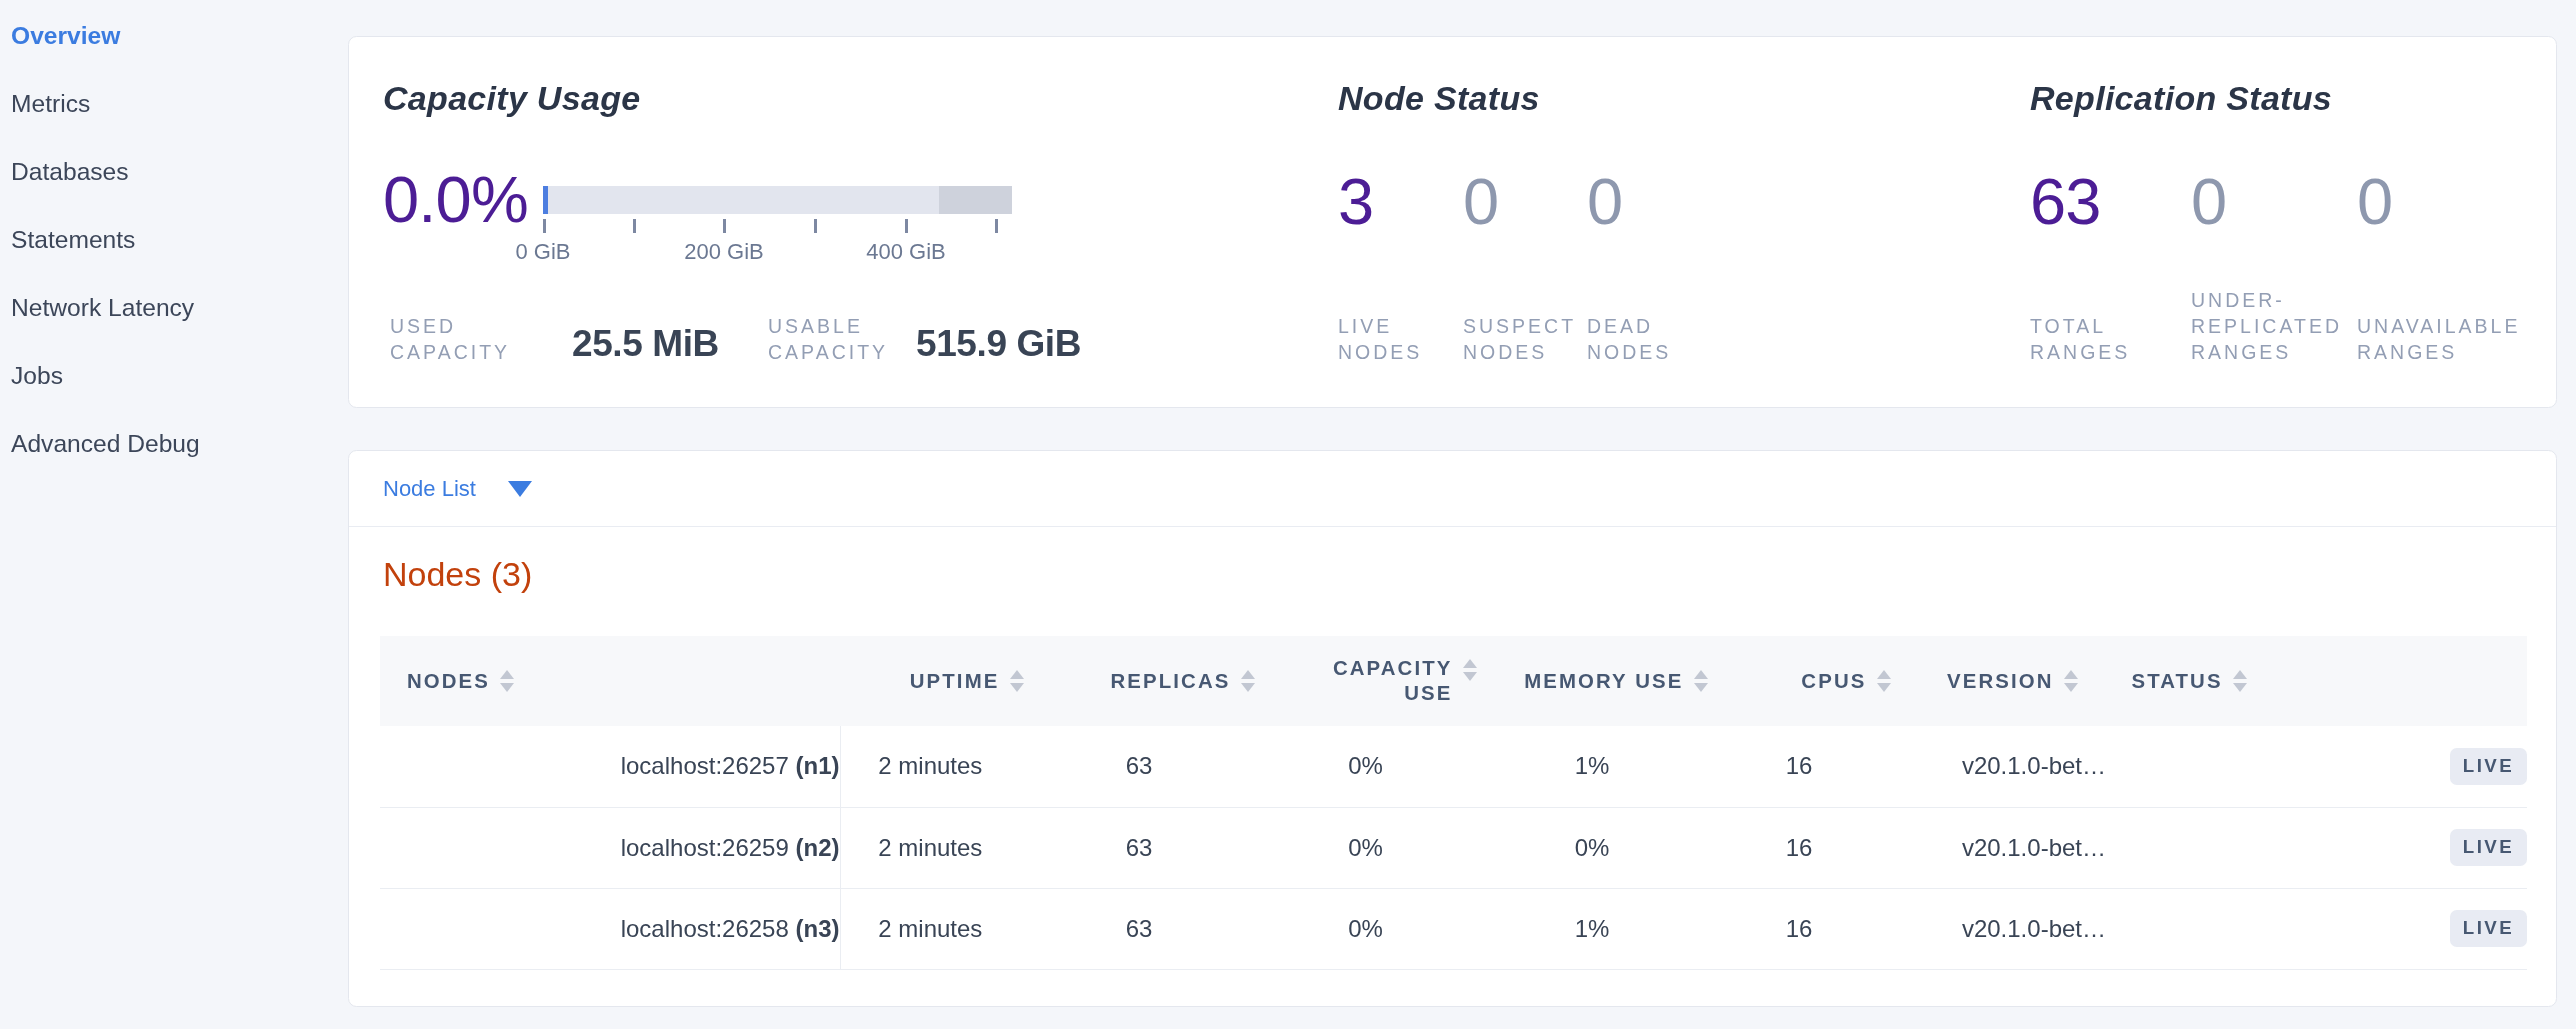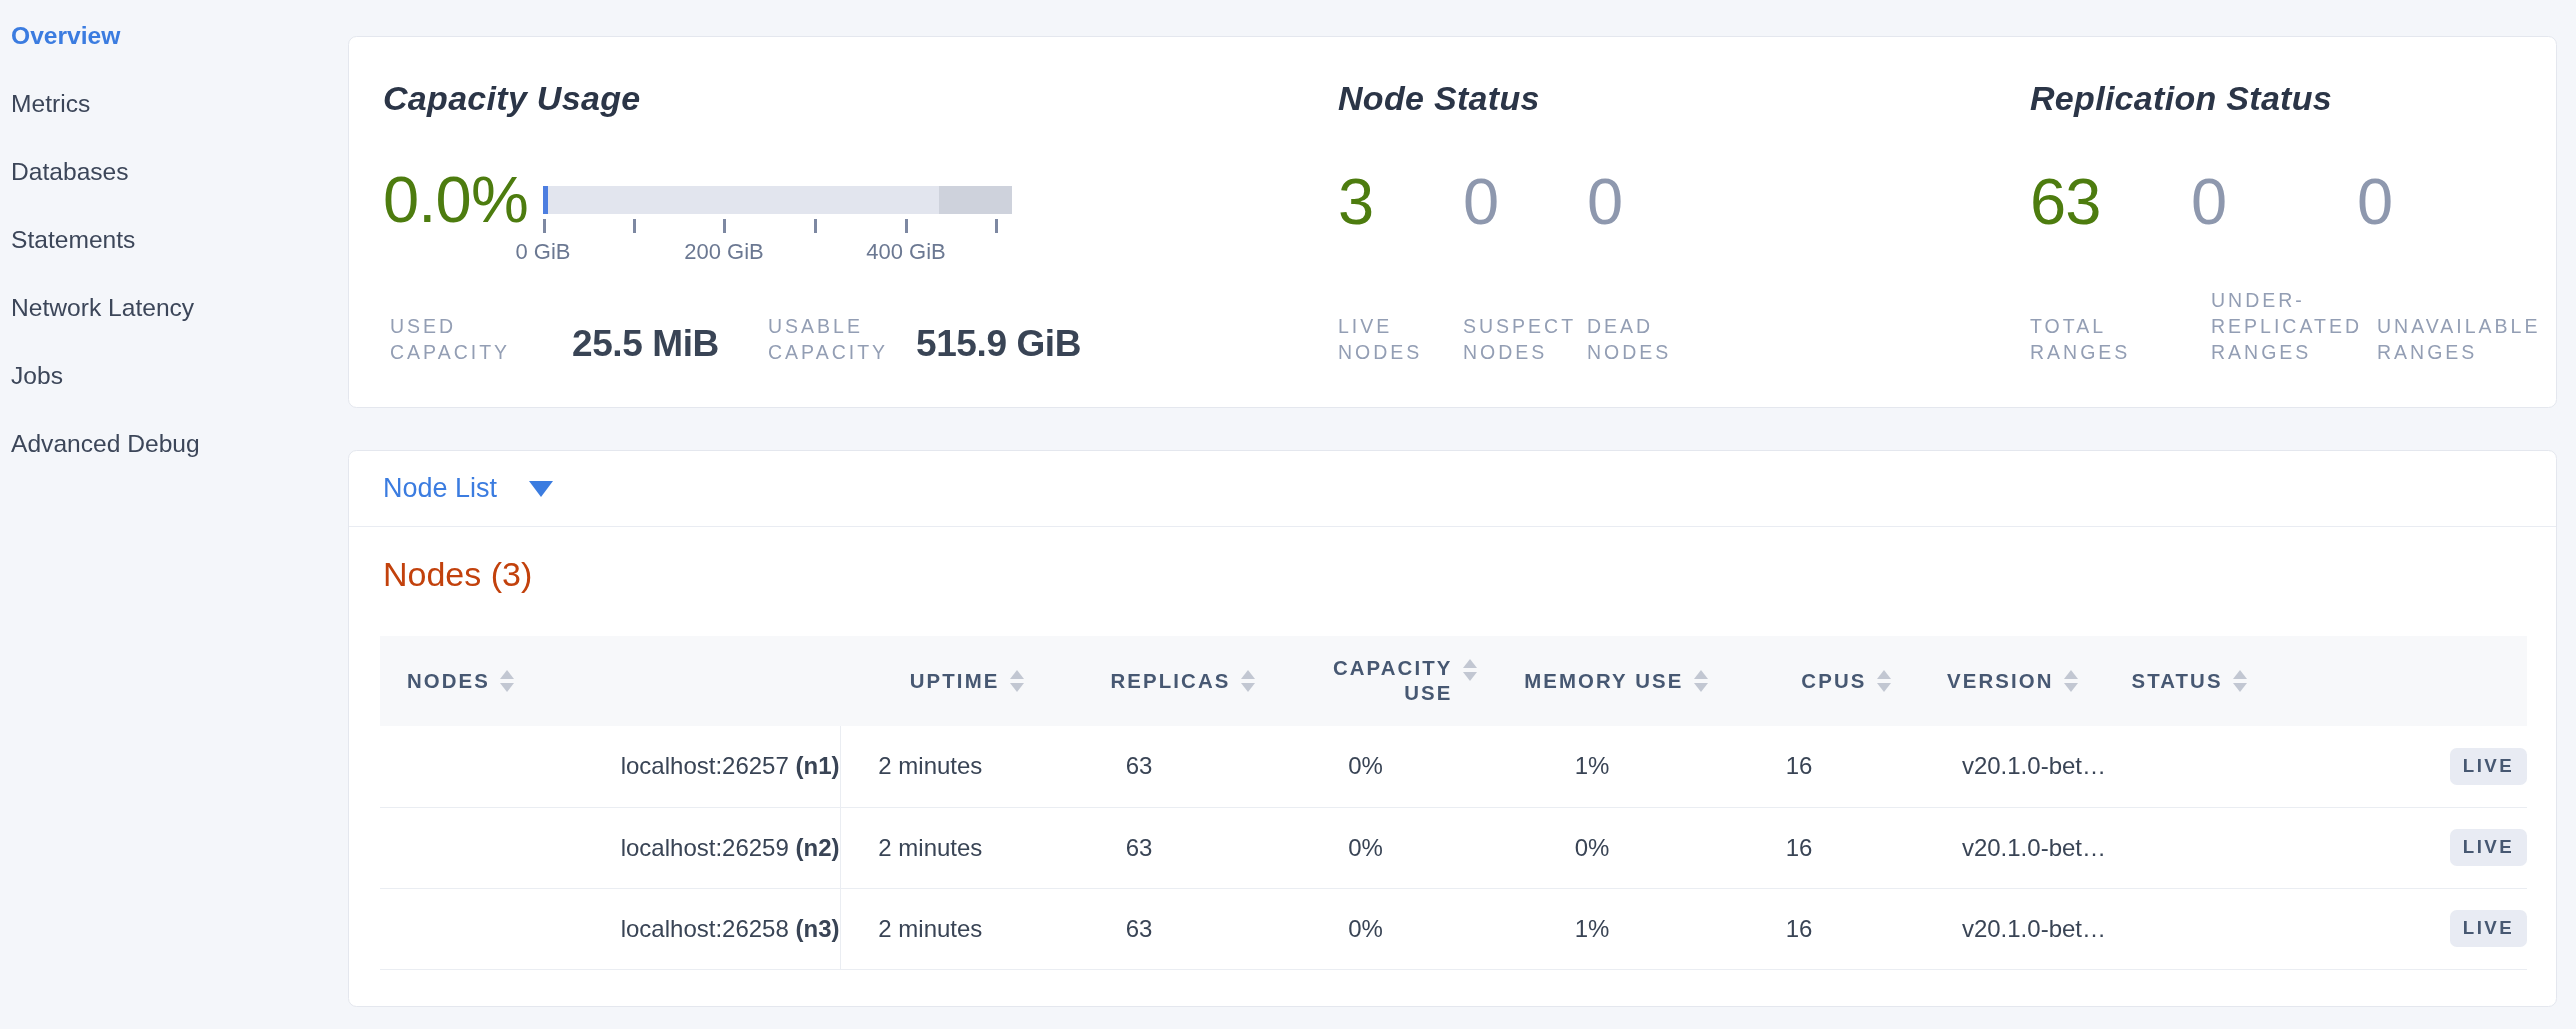--- a/index.html
+++ b/index.html
@@ -15,21 +15,21 @@
   
   .sidebar{position:absolute;left:11px;top:1.7px;width:314px;}
   .nav-item{height:68px;line-height:68px;font-size:24.6px;color:#3c4659;cursor:pointer;white-space:nowrap;}
   .nav-item.active{color:#3b7ce0;font-weight:700;}
   
   .card{position:absolute;background:#ffffff;border:1.7px solid #e4e7ee;border-radius:8.5px;box-sizing:border-box;}
   #card-summary{left:348px;top:36px;width:2209px;height:372px;}
   #card-nodes{left:348px;top:450px;width:2209px;height:557px;}
   .section-title{position:absolute;top:42px;font-size:34px;font-weight:600;color:#2b3547;letter-spacing:0.3px;white-space:nowrap;font-style:italic;}
   
-  .big-num{font-size:65px;line-height:71px;font-weight:500;color:#4d7c0f;letter-spacing:-0.8px;}
+  .big-num{font-size:65px;line-height:71px;font-weight:500;color:#4c1d95;letter-spacing:-0.8px;}
   .num-light{color:#8e98ae;}
   #cap-percent{position:absolute;left:34px;top:127px;}
   #cap-bar{position:absolute;left:194px;top:149px;width:469px;height:28px;background:#e2e5ee;}
   #cap-bar .seg-other{position:absolute;right:0;top:0;height:100%;width:15.5%;background:#ced2dc;}
   #cap-bar .seg-used{position:absolute;left:0;top:0;height:100%;width:5.1px;background:#4d7ee0;}
   .tick{position:absolute;top:182px;width:2.5px;height:13.6px;background:#7d88a2;}
   .tick-label{position:absolute;top:202px;font-size:22px;color:#6b7892;transform:translateX(-50%);white-space:nowrap;}
   .stat-labels{font-size:19.5px;line-height:26px;letter-spacing:3px;color:#939eb4;white-space:nowrap;}
   .stat-value{font-size:37px;line-height:42px;font-weight:700;color:#394455;white-space:nowrap;letter-spacing:-0.4px;}
   .bottom-row{position:absolute;bottom:42px;display:flex;align-items:flex-end;}
@@ -43,25 +43,25 @@
   #ns-metrics .m{width:125px;}
   #ns-metrics .m2{width:124px;}
   #ns-labels{left:989px;}
   #ns-labels .m{width:125px;}
   #ns-labels .m2{width:124px;margin-top:31px;}
   #rp-metrics{left:1681px;}
   #rp-metrics .m{width:161px;}
   #rp-metrics .m2{width:166px;}
   #rp-labels{left:1681px;}
   #rp-labels .m{width:161px;}
-  #rp-labels .m2{width:166px;margin-left:20px;}
+  #rp-labels .m2{width:166px;}
   
   #nodelist-bar{height:75px;display:flex;align-items:center;padding-left:34px;border-bottom:1.7px solid #e9ecf2;}
   #nodelist-btn{display:flex;align-items:center;cursor:pointer;}
-  #nodelist-btn .lbl{font-size:27px;font-weight:500;color:#3b7ce0;}
+  #nodelist-btn .lbl{font-size:22px;font-weight:500;color:#3b7ce0;}
   .caret-down{width:0;height:0;border-left:12.7px solid transparent;border-right:12.7px solid transparent;border-top:16px solid #3b7ce0;margin-left:32px;}
   #nodes-title{position:absolute;left:34px;top:104px;font-size:34px;font-weight:500;color:#c2410c;}
   
   table{position:absolute;left:31px;top:185px;width:2147px;border-collapse:collapse;table-layout:fixed;}
   th{background:#f7f8fa;height:90px;font-size:20.4px;font-weight:700;color:#475872;letter-spacing:2.1px;padding:0;vertical-align:middle;cursor:pointer;}
   .th-inner{display:flex;align-items:center;gap:10.2px;}
   .th-left .th-inner{justify-content:flex-start;padding-left:27px;}
   .th-right .th-inner{justify-content:flex-end;padding-right:3.4px;}
   .th-wrap .th-inner{align-items:flex-start;}
   .th-wrap .lines{text-align:right;line-height:25.5px;}

